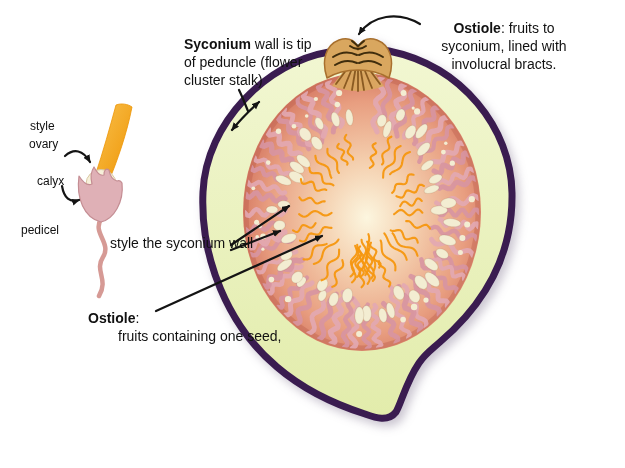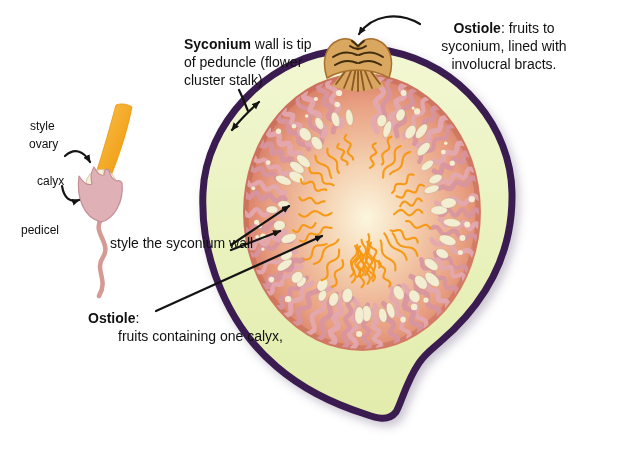--- a/index.html
+++ b/index.html
@@ -282,16 +282,16 @@
     <div>syconium, lined with</div>
     <div>involucral bracts.</div>
   </div>
 
   <div class="lbl" style="left:110px;top:234px;">
     <div>style the syconium wall</div>
   </div>
 
   <div class="lbl" style="left:88px;top:309px;">
     <div><span class="bd">Ostiole</span><span>:</span></div>
-    <div class="ind30">fruits containing one calyx,</div>
+    <div class="ind30">fruits containing one seed,</div>
   </div>
 
 </div>
 
 </body></html>

